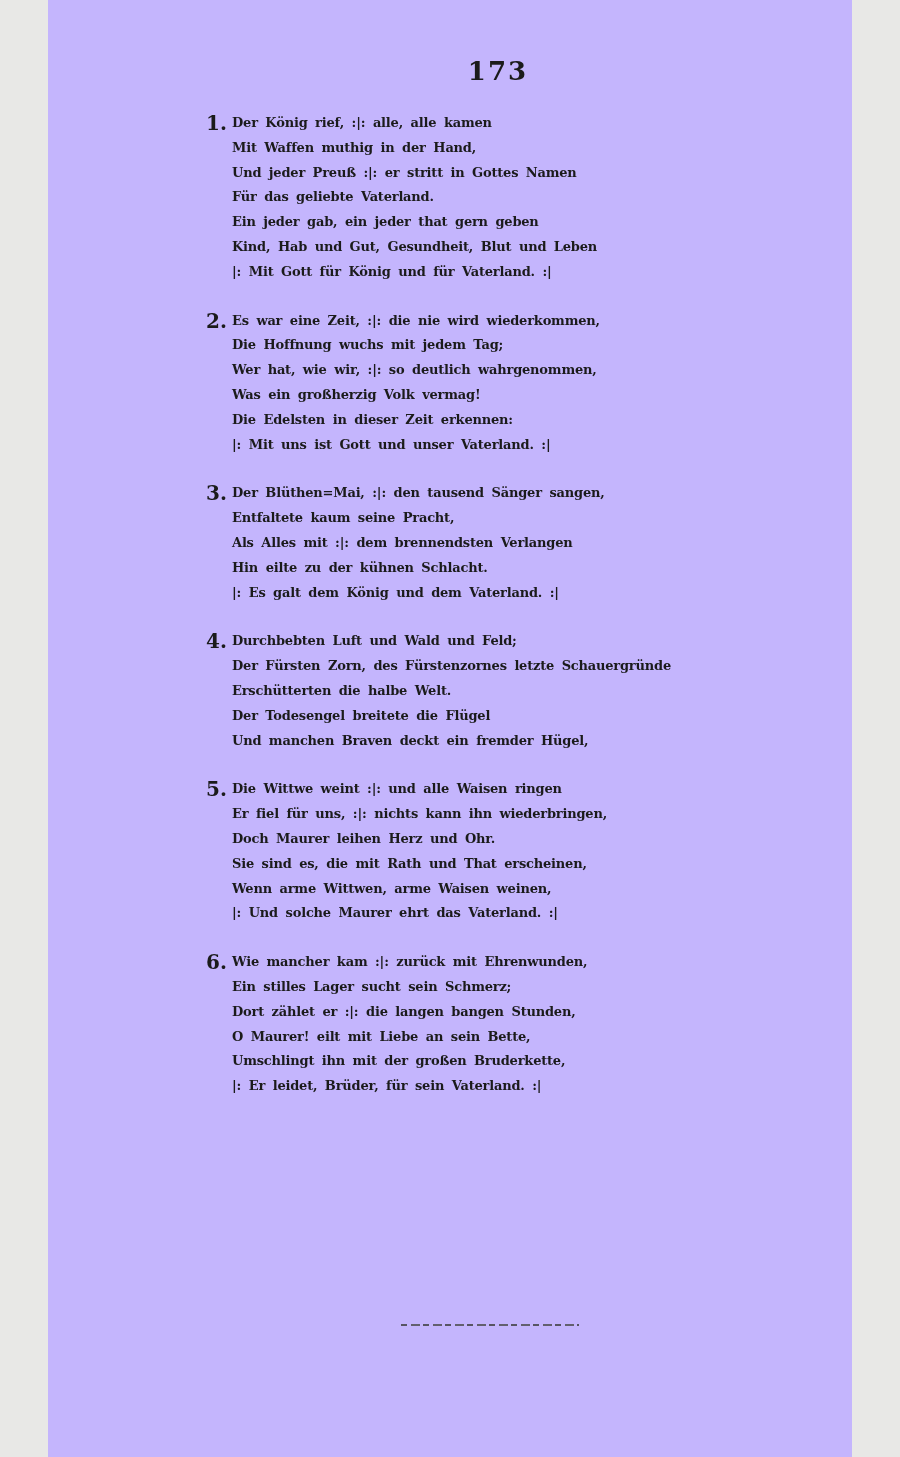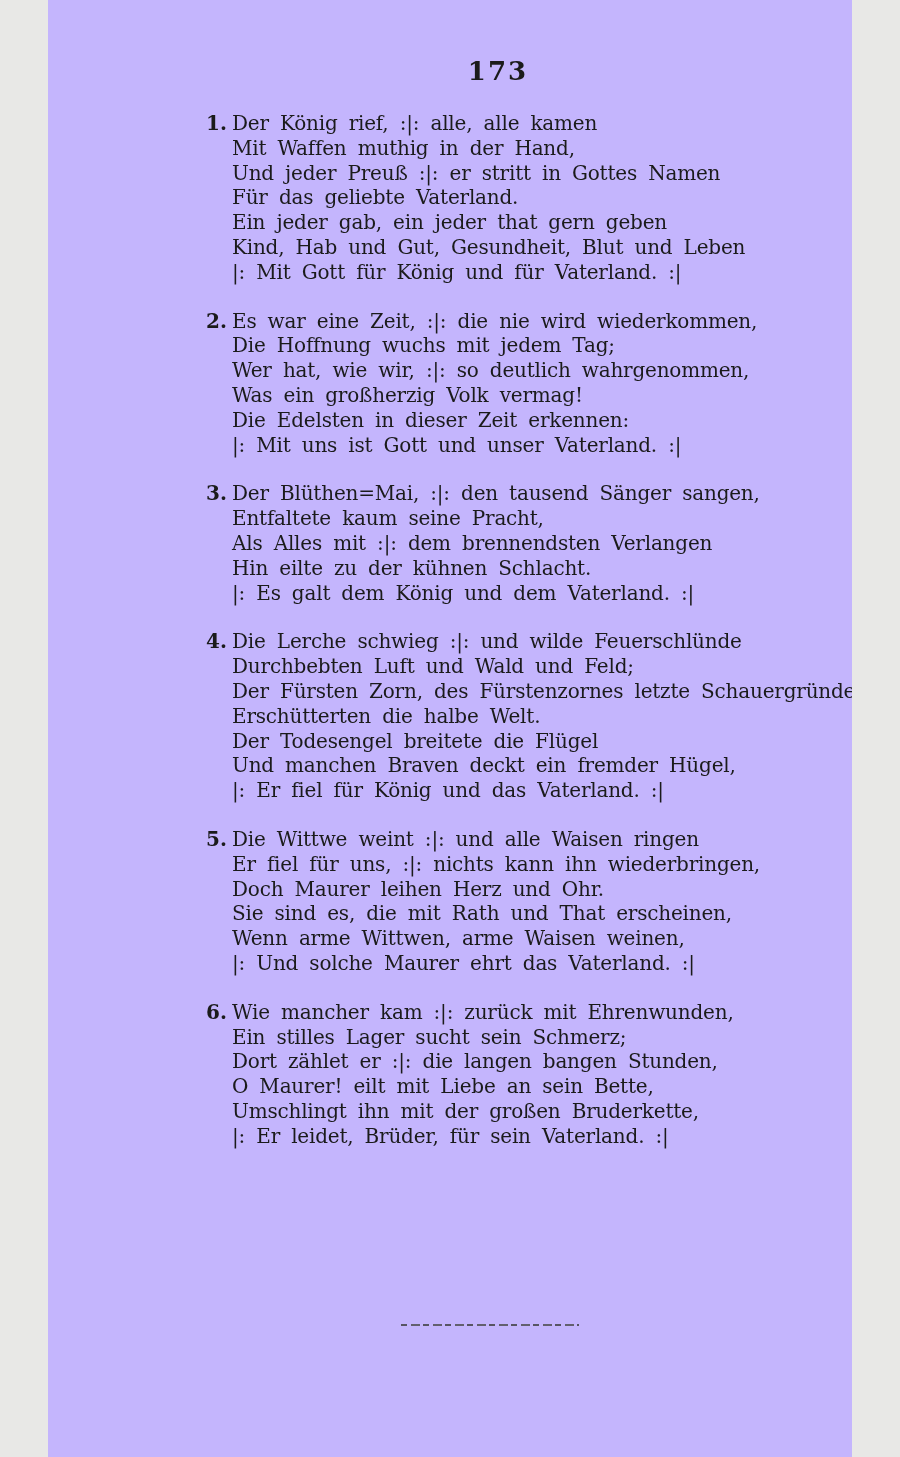--- a/index.html
+++ b/index.html
@@ -44,22 +44,22 @@
     flex: none;
     width: 26px;
     font-size: 20px;
     font-weight: bold;
     line-height: 24.8px;
   }
 
   .stanza-lines { flex: none; }
 
   .poem-line {
-    font-size: 20px;
-    font-weight: normal;
+    font-size: 13px;
+    font-weight: bold;
     line-height: 24.8px;
     white-space: nowrap;
     word-spacing: 0.25em;
     letter-spacing: -0.2px;
   }
 
   .divider {
     position: absolute;
     top: 1324px;
     left: 353px;
@@ -110,27 +110,25 @@
           <div class="poem-line">Der Blüthen=Mai, :|: den tausend Sänger sangen,</div>
           <div class="poem-line">Entfaltete kaum seine Pracht,</div>
           <div class="poem-line">Als Alles mit :|: dem brennendsten Verlangen</div>
           <div class="poem-line">Hin eilte zu der kühnen Schlacht.</div>
           <div class="poem-line">|: Es galt dem König und dem Vaterland. :|</div>
         </div>
       </div>
       <div class="stanza">
         <div class="stanza-num">4.</div>
         <div class="stanza-lines">
-          <div class="poem-line">Die Lerche schwieg :|: und wilde Feuerschlünde</div>
           <div class="poem-line">Durchbebten Luft und Wald und Feld;</div>
           <div class="poem-line">Der Fürsten Zorn, des Fürstenzornes letzte Schauergründe</div>
           <div class="poem-line">Erschütterten die halbe Welt.</div>
           <div class="poem-line">Der Todesengel breitete die Flügel</div>
           <div class="poem-line">Und manchen Braven deckt ein fremder Hügel,</div>
-          <div class="poem-line">|: Er fiel für König und das Vaterland. :|</div>
         </div>
       </div>
       <div class="stanza">
         <div class="stanza-num">5.</div>
         <div class="stanza-lines">
           <div class="poem-line">Die Wittwe weint :|: und alle Waisen ringen</div>
           <div class="poem-line">Er fiel für uns, :|: nichts kann ihn wiederbringen,</div>
           <div class="poem-line">Doch Maurer leihen Herz und Ohr.</div>
           <div class="poem-line">Sie sind es, die mit Rath und That erscheinen,</div>
           <div class="poem-line">Wenn arme Wittwen, arme Waisen weinen,</div>

